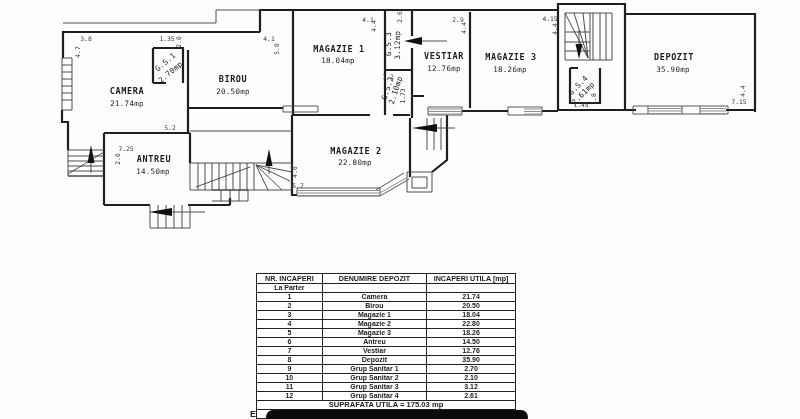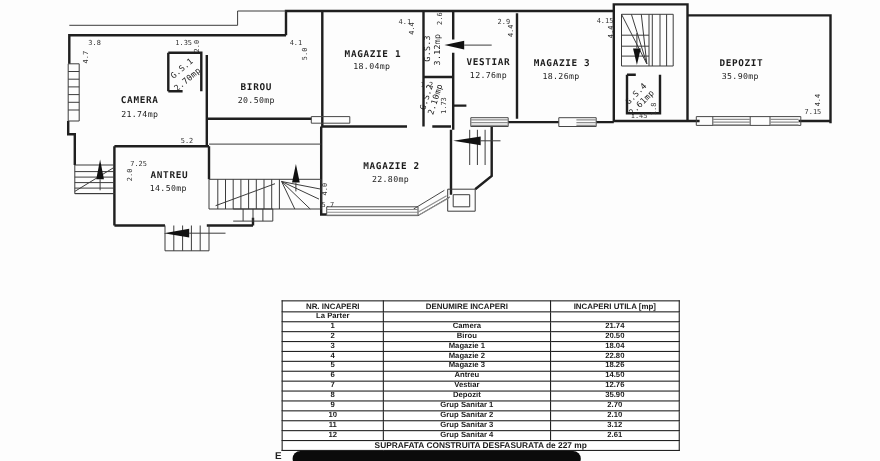--- a/index.html
+++ b/index.html
@@ -3,21 +3,21 @@
 <meta charset="utf-8">
 <style>
   html,body{margin:0;padding:0;background:#ffffff;}
   .stage{position:relative;width:800px;height:419px;background:#fdfdfd;overflow:hidden;
          font-family:"Liberation Sans",sans-serif;}
   svg text{font-family:"DejaVu Sans Mono",monospace;fill:#1c1c1c;}
   svg .rm{font-size:8.5px;letter-spacing:.6px;font-weight:bold;}
   svg .ar{font-size:7.5px;letter-spacing:.3px;}
   svg .dm{font-size:6.3px;fill:#333;}
   .tablebox{position:absolute;left:256px;top:273px;width:302px;}
-  table.areas{border-collapse:collapse;width:362px;background:#fff;
+  table.areas{border-collapse:collapse;width:260px;background:#fff;
               font:bold 7px/8px "Liberation Sans",sans-serif;color:#1b1b1b;}
   table.areas th,table.areas td{border:1px solid #222;padding:0;text-align:center;
               height:7.3px;overflow:hidden;white-space:nowrap;}
   table.areas th{height:9px;font-size:7.2px;}
   col.c1{width:77px;} col.c2{width:127px;} col.c3{width:98px;}
   td.total{font-size:7.6px;height:8.5px;}
   .redaction{position:absolute;left:266px;top:410px;width:262px;height:14px;
              background:#0b0b0b;border-radius:7px;}
   .foot-letter{position:absolute;left:250px;top:409px;font:bold 9px "Liberation Sans",sans-serif;color:#222;}
 </style>
@@ -140,21 +140,21 @@
   <div class="tablebox">
     <table class="areas">
       <colgroup>
           <col class="c1">
           <col class="c2">
           <col class="c3">
         </colgroup>
       <tbody>
           <tr>
         <th>NR. INCAPERI</th>
-        <th>DENUMIRE INCAPERI</th>
+        <th>DENUMIRE DEPOZIT</th>
         <th>INCAPERI UTILA [mp]</th>
       </tr>
       <tr>
         <td>La Parter</td>
         <td></td>
         <td></td>
       </tr>
       <tr>
             <td>1</td>
             <td>Camera</td>
@@ -209,20 +209,23 @@
             <td>11</td>
             <td>Grup Sanitar 3</td>
             <td>3.12</td>
           </tr>
       <tr>
             <td>12</td>
             <td>Grup Sanitar 4</td>
             <td>2.61</td>
           </tr>
       <tr>
+        <td class="total" colspan="3">SUPRAFATA UTILA = 175.03 mp</td>
+      </tr>
+      <tr>
         <td class="total" colspan="3">SUPRAFATA CONSTRUITA DESFASURATA de 227 mp</td>
       </tr>
     </tbody>
       </table>
   </div>
 
   <span class="foot-letter">E</span>
   <div class="redaction"></div>
 
 </div>

